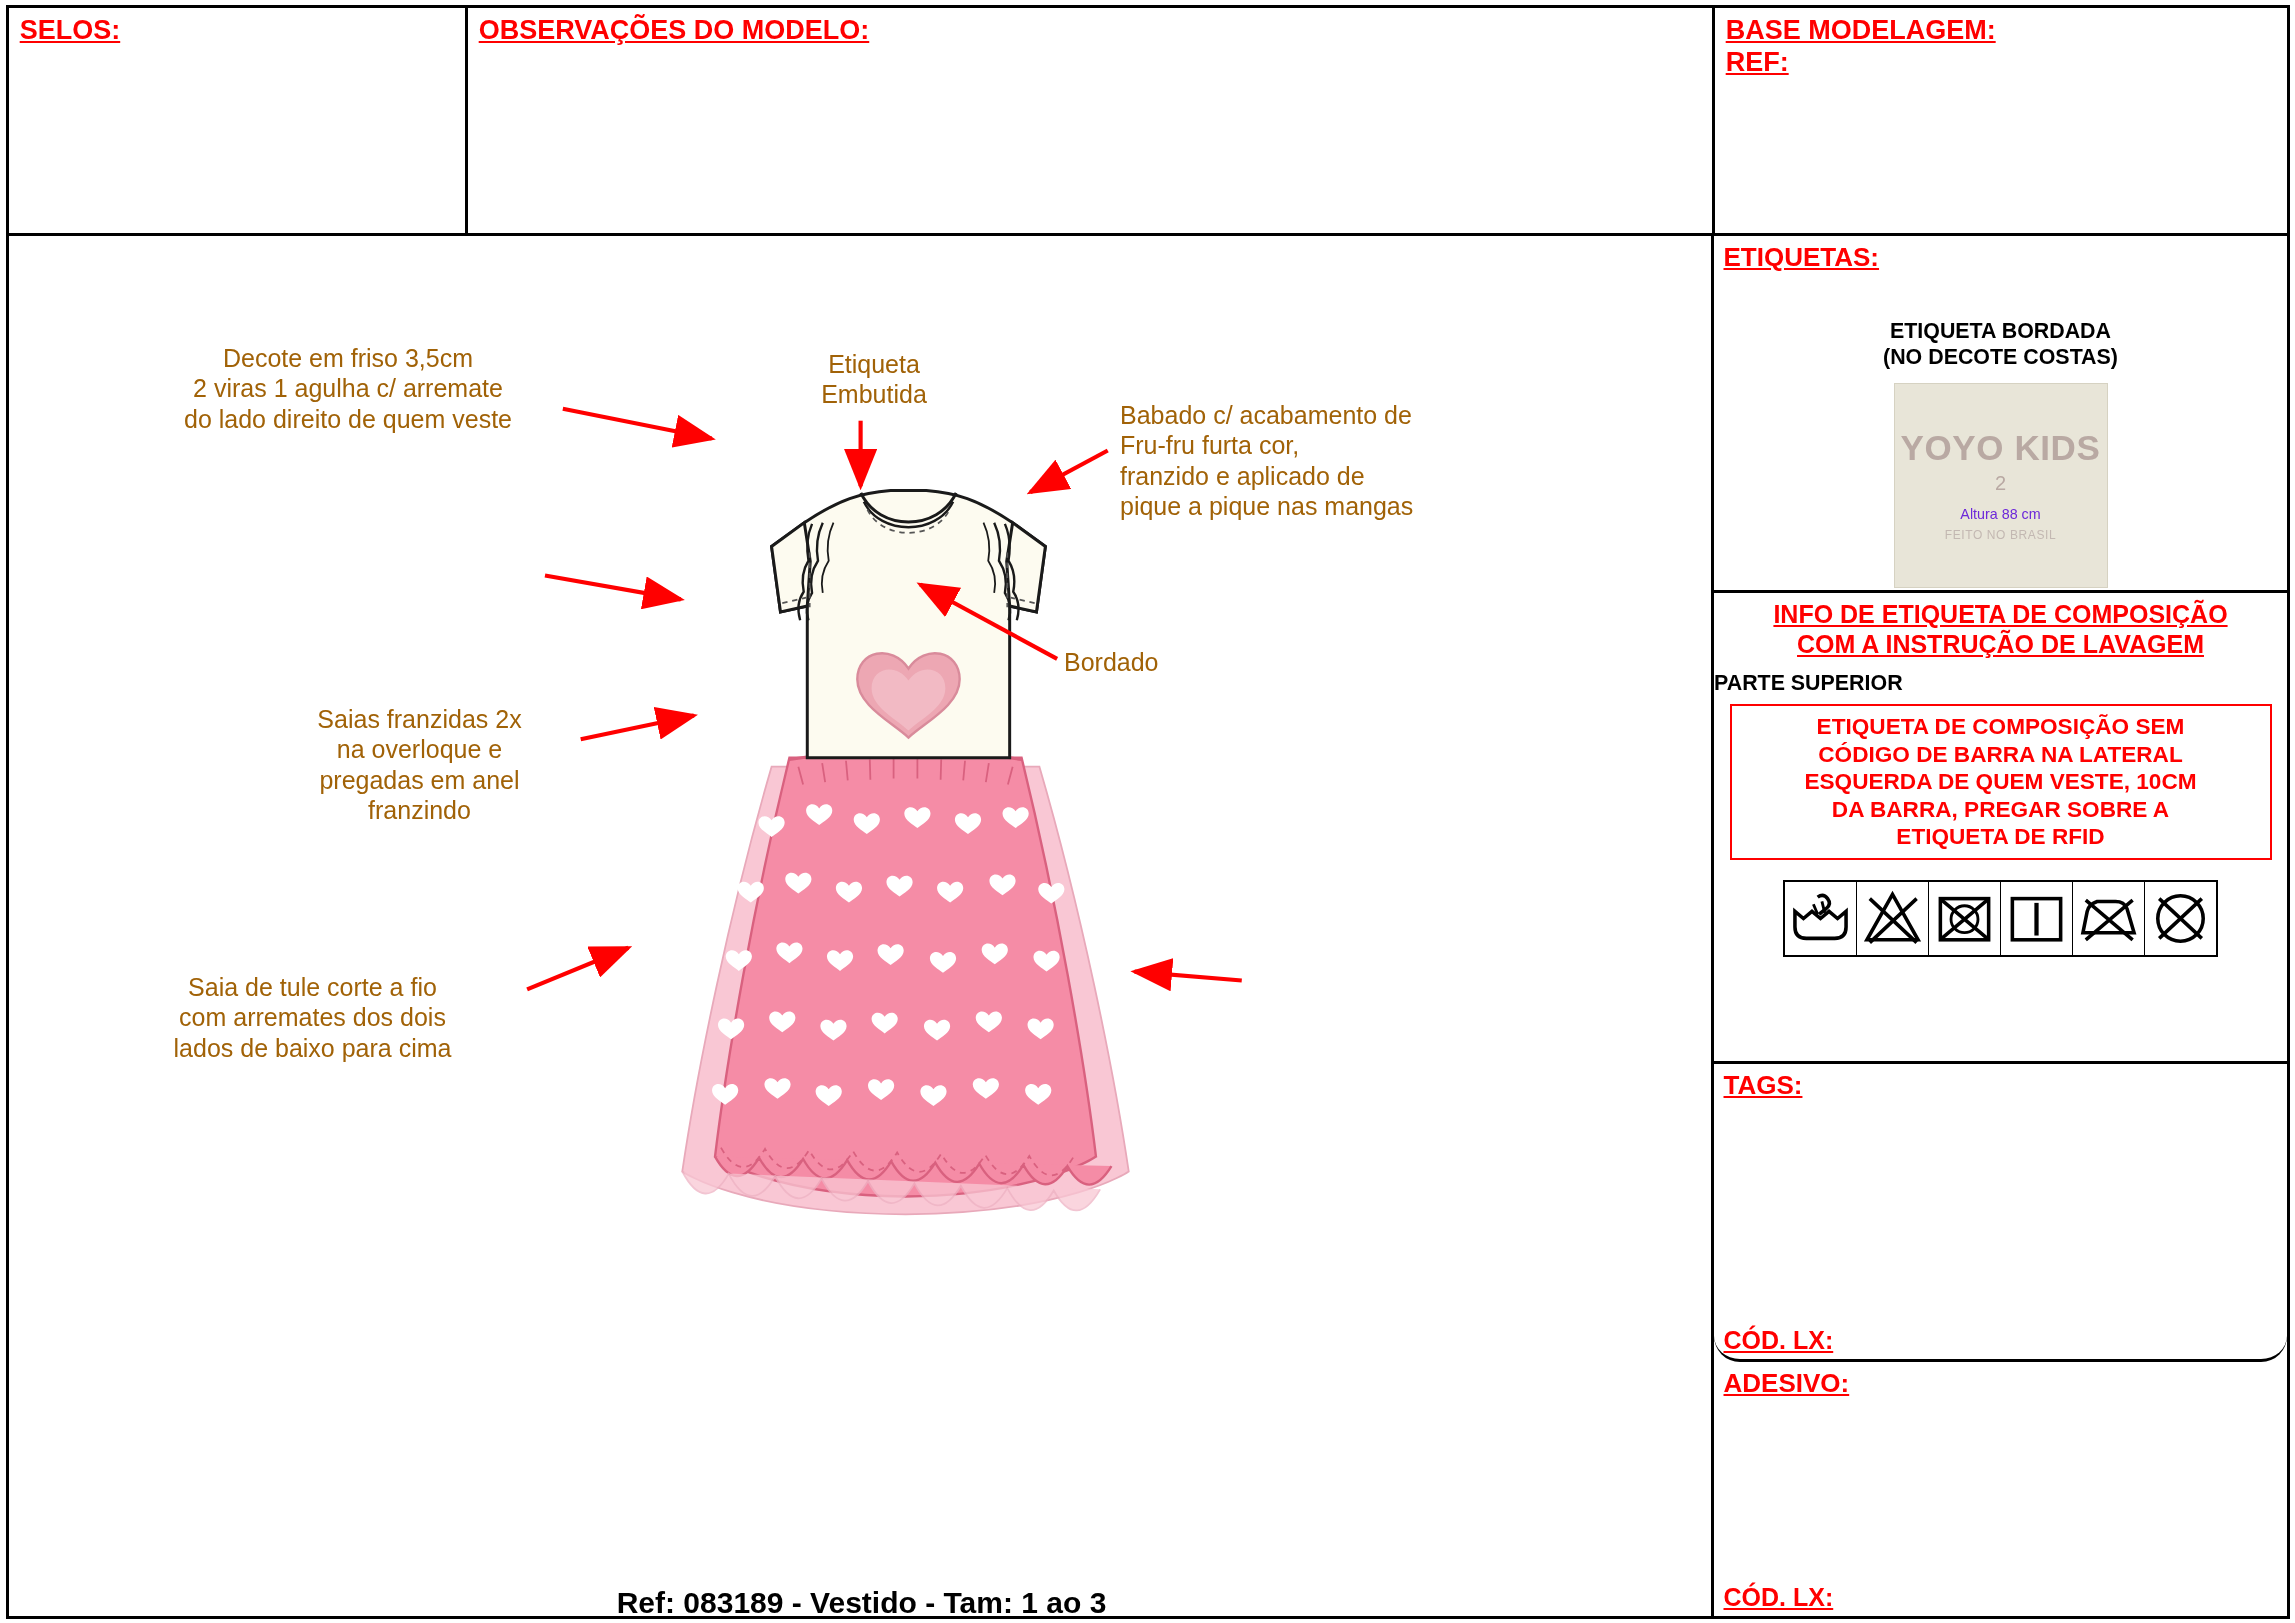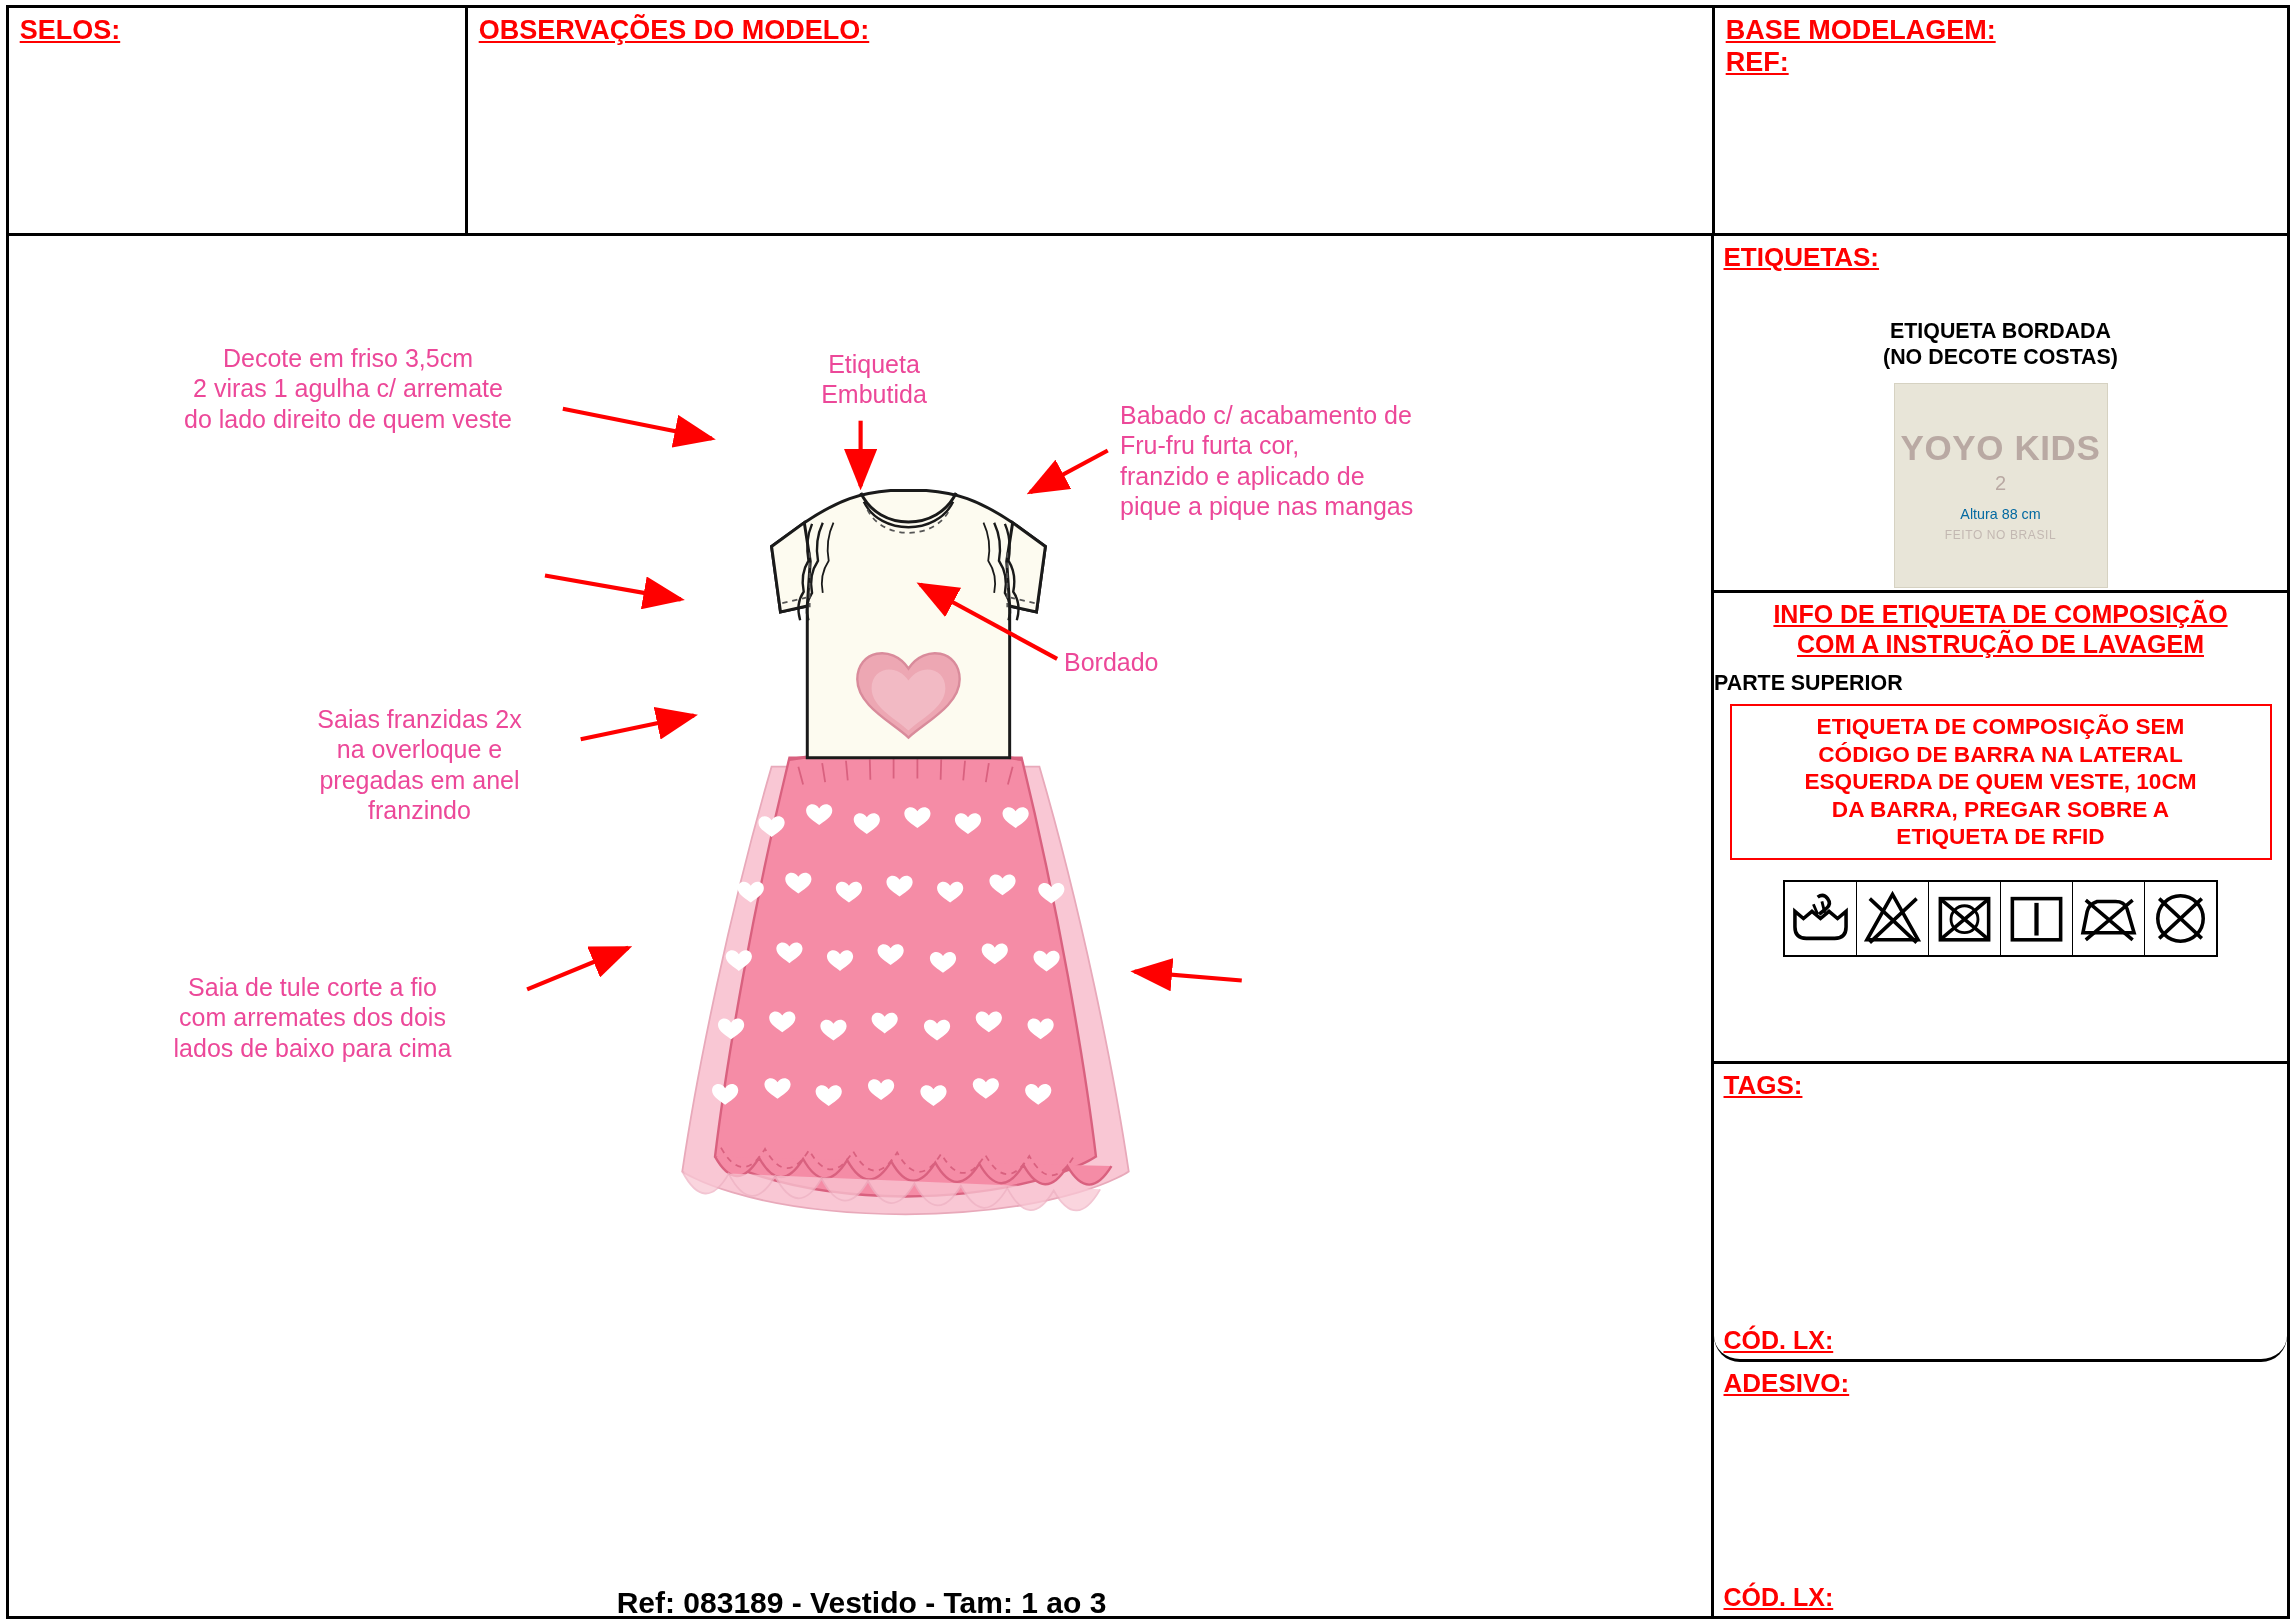--- a/index.html
+++ b/index.html
@@ -61,21 +61,21 @@
     margin-top:46px; white-space:pre-line;
   }
   .emb-label {
     width:214px; height:205px; margin:13px auto 0;
     background:#e8e5d8; border:0.6px solid #d6d2c2;
     display:flex; flex-direction:column; align-items:center; justify-content:center;
     color:#b9a9a3;
   }
   .emb-brand { font-size:35px; font-weight:bold; letter-spacing:0.6px; line-height:1.05; text-align:center; }
   .emb-size { font-size:20px; margin-top:6px; }
-  .emb-height { font-size:14.3px; margin-top:10.7px; color:#0369a1;}
+  .emb-height { font-size:14.3px; margin-top:10.7px; color:#6d28d9;}
   .emb-made { font-size:12px; margin-top:6px; color:#c3b8b2; letter-spacing:0.6px;}
 
   
   .info-title {
     text-align:center; color:#ff0000; font-weight:bold; font-size:25px;
     text-decoration:underline; line-height:1.2; padding-top:6px; white-space:pre-line;
   }
   .info-sub {
     text-align:left; font-weight:bold; font-size:21.4px; margin-top:12px;
   }
@@ -93,21 +93,21 @@
   .care-cell svg { width:100%; height:100%; display:block; }
   .footer-block {
     position:absolute; left:0; top:1346px; width:1705px;
     text-align:center; font-weight:bold; font-size:30px; line-height:1.42;
   }
   .footer-block .line { white-space:nowrap; }
 
   
   .anno {
     position:absolute; font-size:25px; line-height:1.22; white-space:pre-line;
-    color:#ec4899;
+    color:#a16207;
   }
   .anno.center { text-align:center; }
   .anno.left { text-align:left; }
 
   .arrows { position:absolute; left:0; top:0; width:1705px; height:1383px; pointer-events:none; }
 
   .garment { position:absolute; left:584px; top:197px; width:625px; height:846px; }
 </style>
 </head>
 <body>

